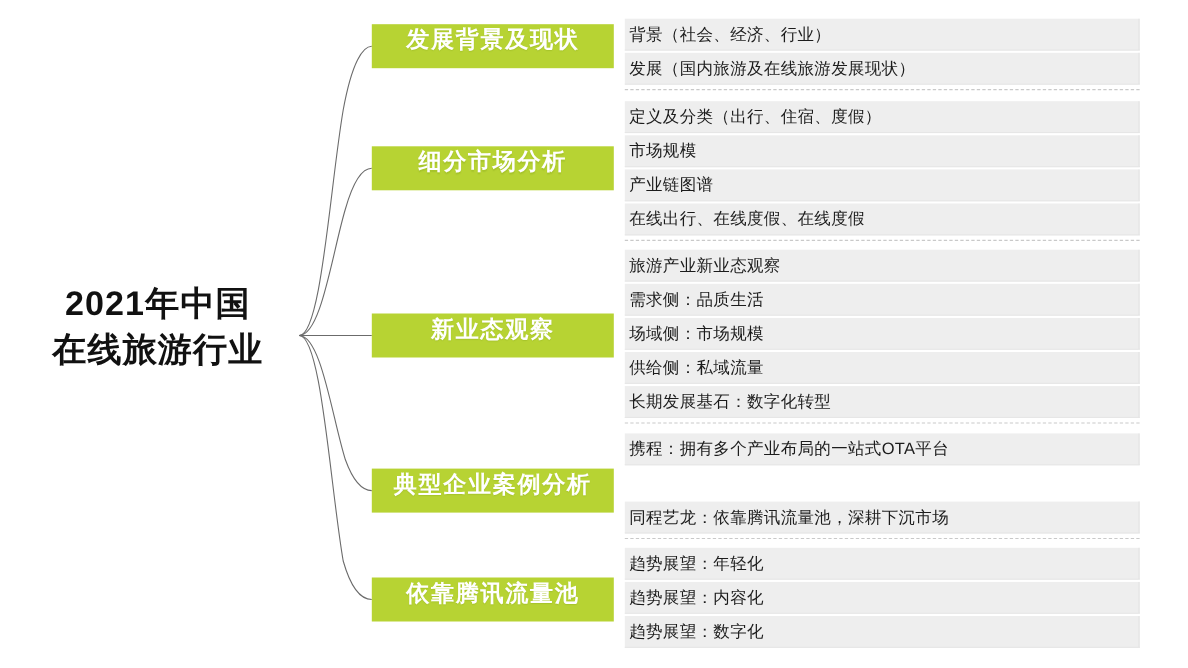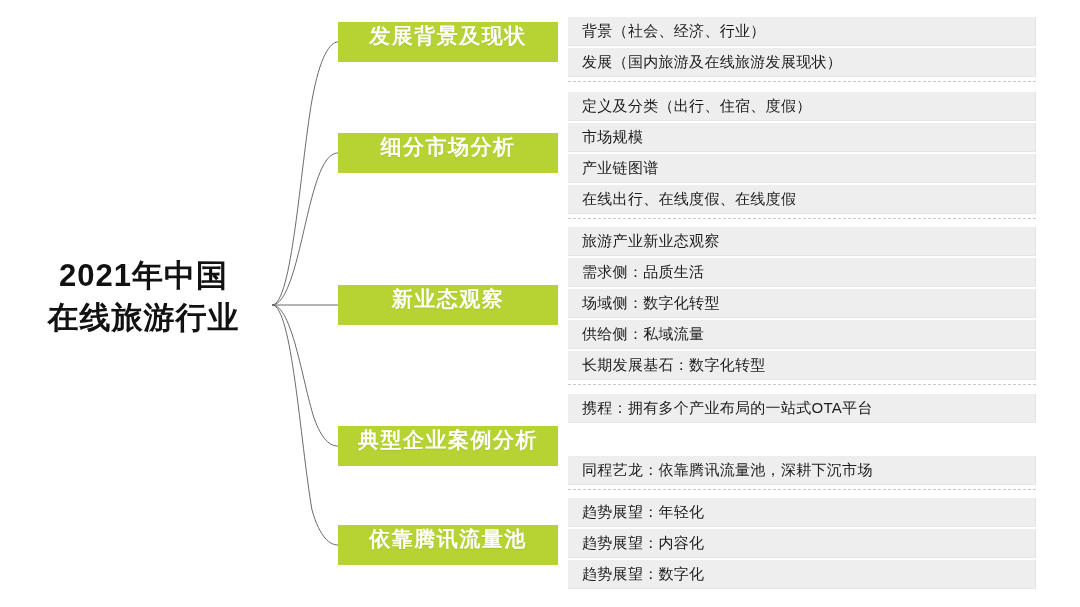--- a/index.html
+++ b/index.html
@@ -71,21 +71,21 @@
     width: 468px;
     height: 29px;
     background: #eeeeee;
     box-sizing: border-box;
     display: flex;
     align-items: center;
     border-right: 1px solid #e2e2e2;
     border-bottom: 1px solid #e6e6e6;
   }
   .leaf-label {
-    padding-left: 14px;
+    padding-left: 4px;
     font-size: 15px;
     color: #1c1c1c;
     white-space: nowrap;
     letter-spacing: 0.3px;
   }
 
   
   .group-sep {
     position: absolute;
     left: 568px;
@@ -152,21 +152,21 @@
   </div>
   <div class="group-sep" style="top:218px"></div>
 
   <div class="leaf-row" style="top:227px">
     <span class="leaf-label">旅游产业新业态观察</span>
   </div>
   <div class="leaf-row" style="top:258px">
     <span class="leaf-label">需求侧：品质生活</span>
   </div>
   <div class="leaf-row" style="top:289px">
-    <span class="leaf-label">场域侧：数字化转型</span>
+    <span class="leaf-label">场域侧：市场规模</span>
   </div>
   <div class="leaf-row" style="top:320px">
     <span class="leaf-label">供给侧：私域流量</span>
   </div>
   <div class="leaf-row" style="top:351px">
     <span class="leaf-label">长期发展基石：数字化转型</span>
   </div>
   <div class="group-sep" style="top:384px"></div>
 
   <div class="leaf-row" style="top:394px">

